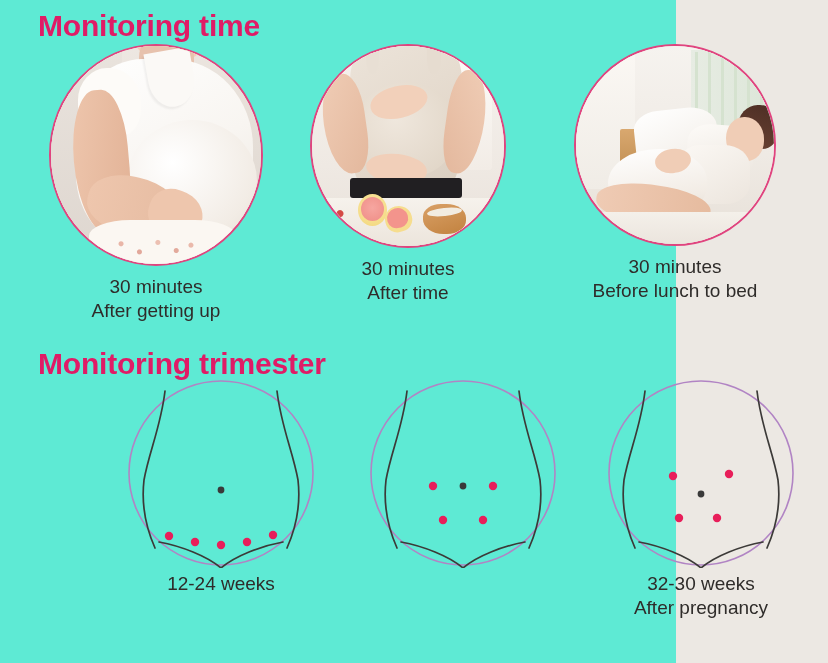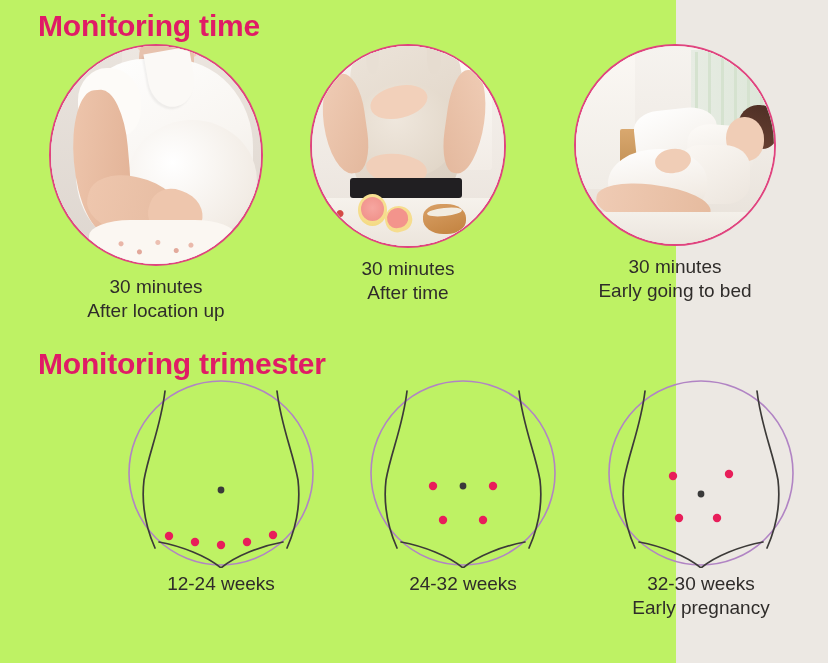--- a/index.html
+++ b/index.html
@@ -12,21 +12,21 @@
     height: 663px;
     background: #ece8e3;
     font-family: "Liberation Sans", sans-serif;
     overflow: hidden;
     position: relative;
   }
   #page {
     position: relative;
     width: 676px;
     height: 663px;
-    background: #bef264;
+    background: #5eead4;
   }
 
   
   .section-heading {
     position: absolute;
     color: #e01b66;
     font-size: 30px;
     font-weight: bold;
     letter-spacing: -0.2px;
     white-space: nowrap;
@@ -171,21 +171,21 @@
           <div class="s1-sleeve"></div>
           <div class="s1-arm"></div>
           <div class="s1-forearm"></div>
           <div class="s1-hand"></div>
           <div class="s1-skirt"></div>
           <div class="s1-dots"></div>
         </div>
       </div>
       <div class="photo-caption">
         <span class="cap-line">30 minutes</span>
-        <span class="cap-line">After location up</span>
+        <span class="cap-line">After getting up</span>
       </div>
     </div>
 
     <div class="photo-card" style="left:298px; width:220px;">
       <div class="photo-circle" style="width:192px;height:200px;">
         <div class="scene">
           <div class="s2-bg"></div>
           <div class="s2-win"></div>
           <div class="s2-body"></div>
           <div class="s2-strapL"></div>
@@ -226,21 +226,21 @@
           <div class="s3-head"></div>
           <div class="s3-torso"></div>
           <div class="s3-bellyBig"></div>
           <div class="s3-handOnBelly"></div>
           <div class="s3-armFront"></div>
           <div class="s3-bedlinen"></div>
         </div>
       </div>
       <div class="photo-caption">
         <span class="cap-line">30 minutes</span>
-        <span class="cap-line">Early going to bed</span>
+        <span class="cap-line">Before lunch to bed</span>
       </div>
     </div>
   </div>
 
   <div class="section-heading" id="heading-location">Monitoring trimester</div>
 
   <div class="diagram-row">
 
     <div class="diagram-card" style="left:48px; width:250px;">
       <svg class="diagram-svg" width="236" height="190" viewBox="0 0 236 190">
@@ -272,39 +272,38 @@
         <path d="M180,164 C158,168 132,178 118,190" fill="none" stroke="#3c3a38" stroke-width="1.7" stroke-linecap="round"></path>
         <circle cx="118" cy="108" r="3.4" fill="#3a3a3a"></circle>
         <g>
           <circle cx="88" cy="108" r="4.2" fill="#e81e5a"></circle>
           <circle cx="148" cy="108" r="4.2" fill="#e81e5a"></circle>
           <circle cx="98" cy="142" r="4.2" fill="#e81e5a"></circle>
           <circle cx="138" cy="142" r="4.2" fill="#e81e5a"></circle>
         </g>
       </svg>
       <div class="diagram-caption">
-        <span class="cap-line">24-32 weeks</span>
       </div>
     </div>
 
     <div class="diagram-card" style="left:528px; width:250px;">
       <svg class="diagram-svg" width="236" height="190" viewBox="0 0 236 190">
         <circle cx="118" cy="95" r="92" fill="none" stroke="#b184c4" stroke-width="1.6"></circle>
         <path d="M62,13 C58,48 46,74 41,102 C38,128 44,152 52,170" fill="none" stroke="#3c3a38" stroke-width="1.7" stroke-linecap="round"></path>
         <path d="M174,13 C178,48 190,74 195,102 C198,128 192,152 184,170" fill="none" stroke="#3c3a38" stroke-width="1.7" stroke-linecap="round"></path>
         <path d="M56,164 C78,168 104,178 118,190" fill="none" stroke="#3c3a38" stroke-width="1.7" stroke-linecap="round"></path>
         <path d="M180,164 C158,168 132,178 118,190" fill="none" stroke="#3c3a38" stroke-width="1.7" stroke-linecap="round"></path>
         <circle cx="118" cy="116" r="3.4" fill="#3a3a3a"></circle>
         <g>
           <circle cx="90" cy="98" r="4.2" fill="#e81e5a"></circle>
           <circle cx="146" cy="96" r="4.2" fill="#e81e5a"></circle>
           <circle cx="96" cy="140" r="4.2" fill="#e81e5a"></circle>
           <circle cx="134" cy="140" r="4.2" fill="#e81e5a"></circle>
         </g>
       </svg>
       <div class="diagram-caption">
         <span class="cap-line">32-30 weeks</span>
-        <span class="cap-line">Early pregnancy</span>
+        <span class="cap-line">After pregnancy</span>
       </div>
     </div>
   </div>
 
 </div>
 
 </body></html>

